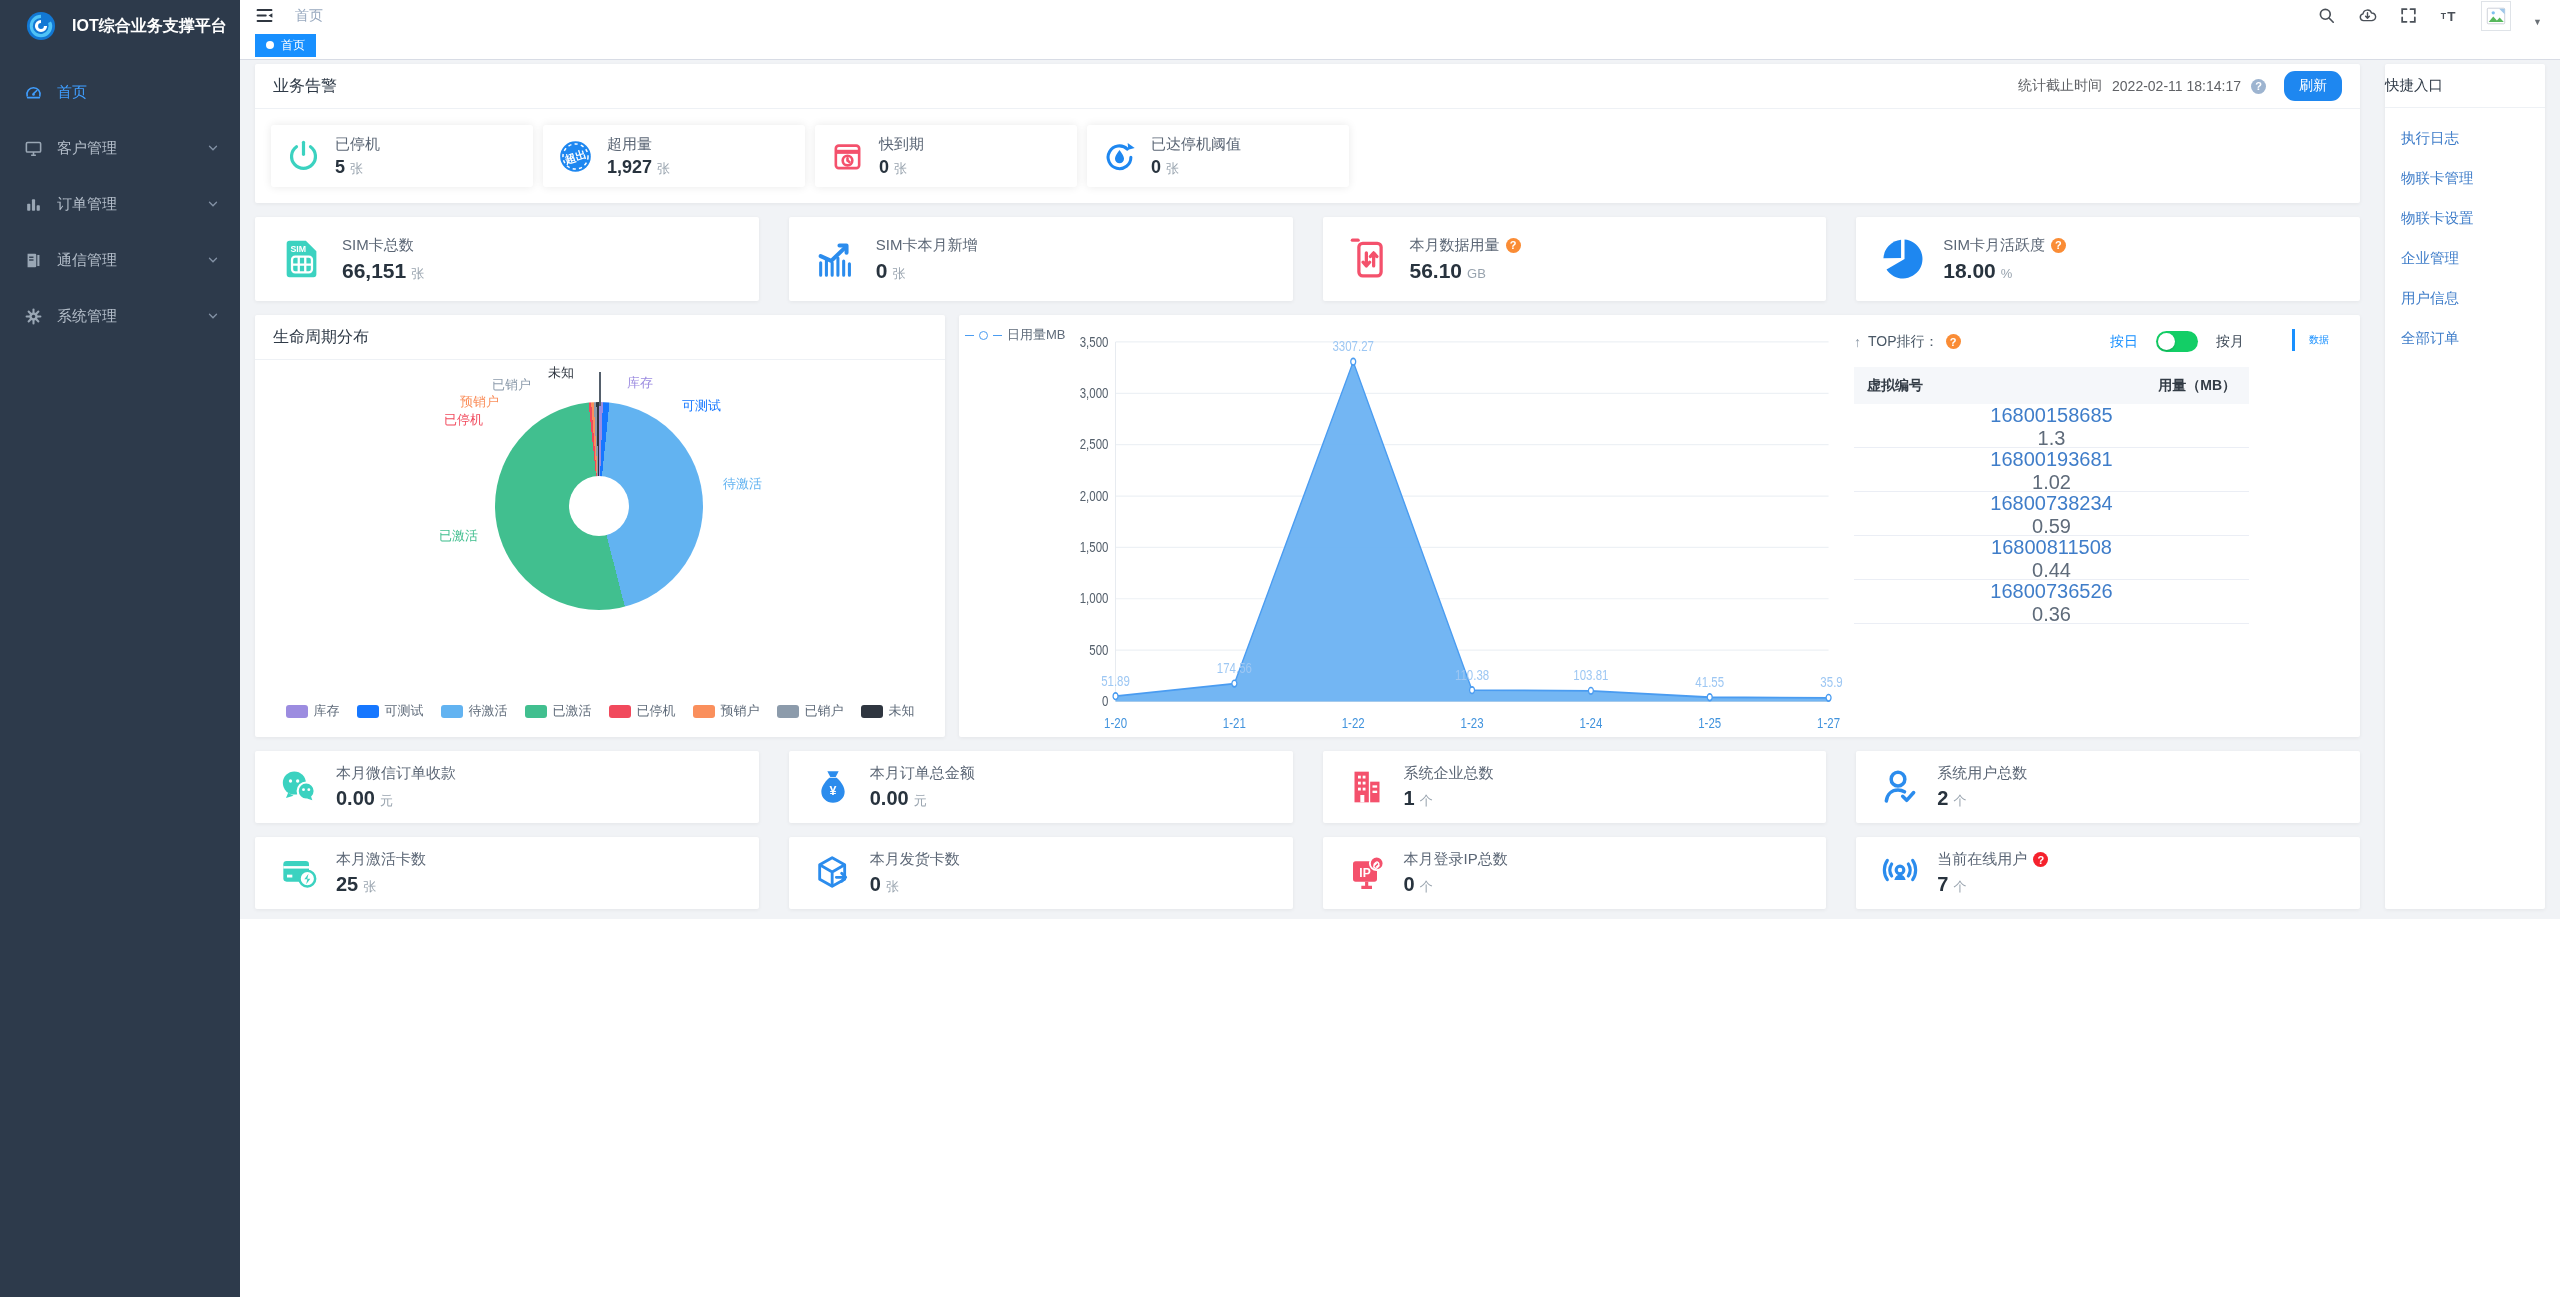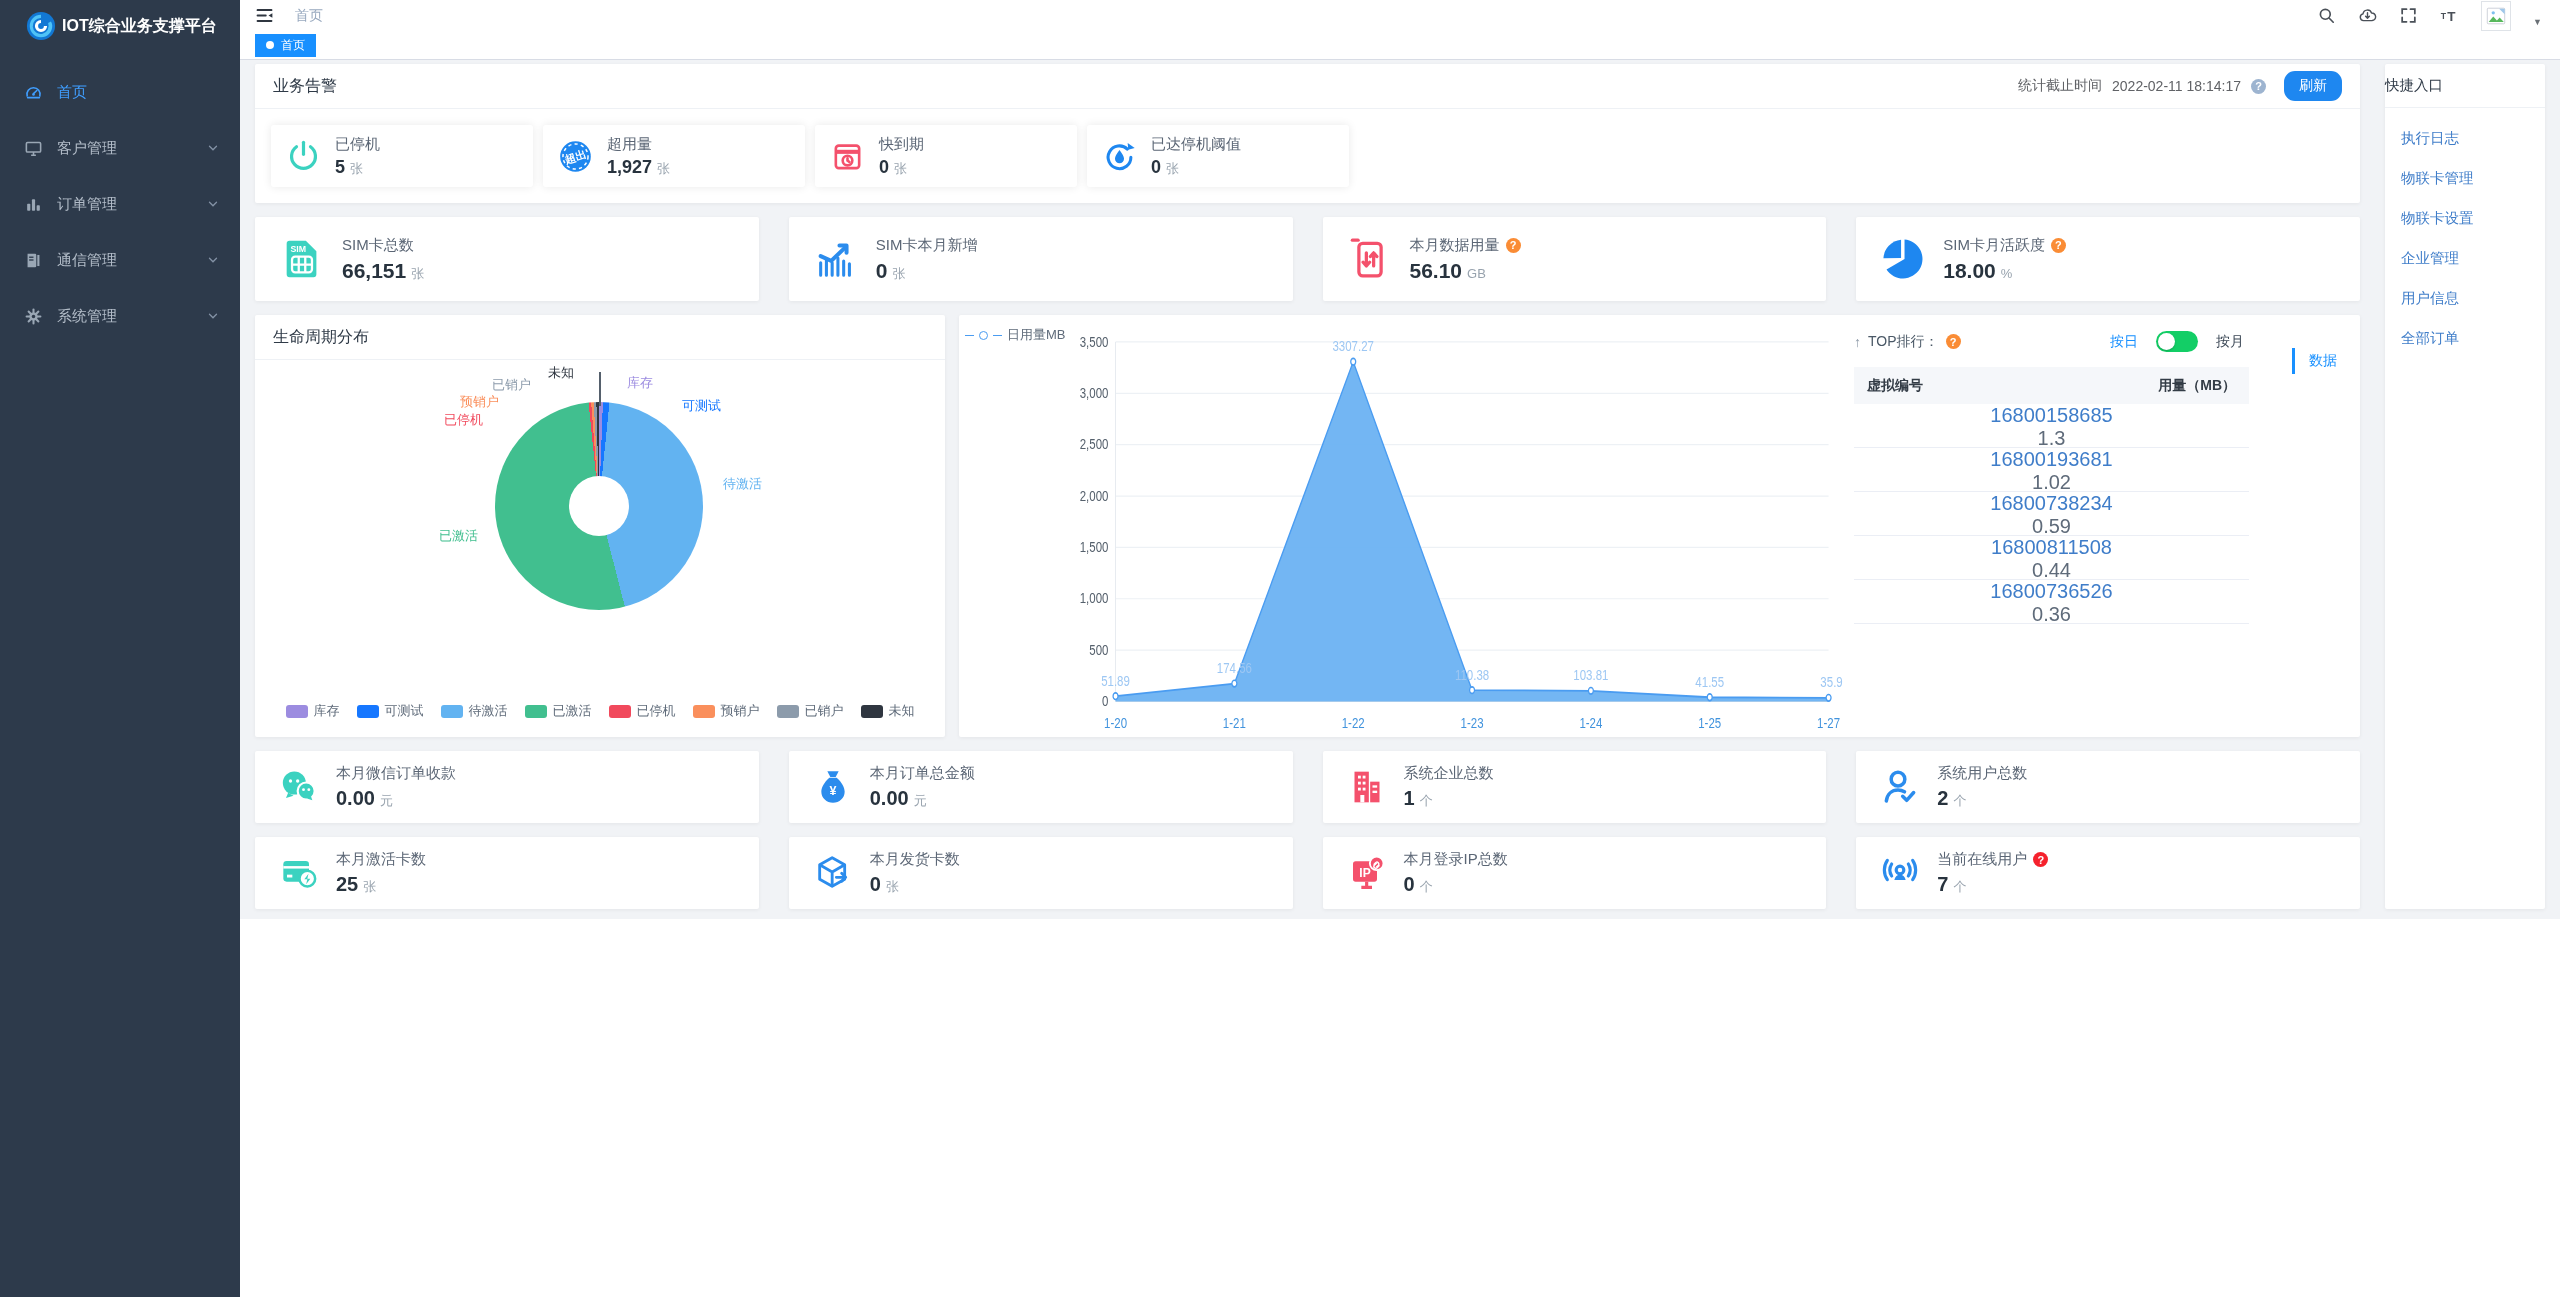--- a/index.html
+++ b/index.html
@@ -2,21 +2,21 @@
 <html><head>
 <meta charset="utf-8">
 <style>
   * { box-sizing: border-box; margin: 0; padding: 0; }
   html,body { width:2560px; height:1297px; overflow:hidden; }
   body { font-family:"Liberation Sans","DejaVu Sans",sans-serif; background:#fff; }
   .app { display:flex; height:100%; }
 
   
   .sidebar { width:240px; flex-shrink:0; background:#2d3a4b; }
-  .logo { height:52px; display:flex; align-items:center; gap:6px; padding-left:26px; }
+  .logo { height:52px; display:flex; align-items:center; gap:16px; padding-left:26px; }
   .logo-icon { width:30px; height:30px; }
   .logo-title { color:#fff; font-size:16px; font-weight:bold; white-space:nowrap; }
   .menu { margin-top:12px; }
   .menu-item { height:56px; display:flex; align-items:center; padding:0 20px 0 24px; font-size:15px; color:#b3bdc9; cursor:pointer; }
   .mi-icon { width:19px; height:19px; margin-right:14px; color:#9aa7b5; flex-shrink:0; }
   .menu-item.active, .menu-item.active .mi-icon { color:#409eff; }
   .mi-chevron { margin-left:auto; width:14px; height:14px; color:#8492a6; }
   .icon svg, .mi-icon svg, .mc-icon svg, .st-icon svg, .nav-icon svg, .logo-icon svg, .mi-chevron svg, .hamburger svg, .avatar-ic svg { display:block; width:100%; height:100%; }
 
   
@@ -84,21 +84,21 @@
 
   .top-panel { width:500px; flex-shrink:0; padding:8px 0 0 10px; position:relative; }
   .top-head { display:flex; align-items:center; font-size:14px; color:#4a5866; padding-right:100px; }
   .top-title { display:flex; align-items:center; gap:7px; }
   .top-arrow { color:#8a97a5; }
   .toggle-group { margin-left:auto; display:flex; align-items:center; gap:18px; font-size:14px; }
   .tg-left { color:#1890ff; cursor:pointer; }
   .tg-right { color:#3c4856; cursor:pointer; }
   .switch { width:42px; height:21px; border-radius:11px; background:#13ce66; position:relative; cursor:pointer; }
   .switch::after { content:""; position:absolute; left:2px; top:2px; width:17px; height:17px; border-radius:50%; background:#fff; box-shadow:0 1px 2px rgba(0,0,0,.2); }
-  .data-tab { position:absolute; right:0; top:25px; color:#1890ff; font-size:14px; border-left:3px solid #1890ff; padding:4px 0 4px 14px; cursor:pointer; width:52px; }
+  .data-tab { position:absolute; right:0; top:6px; color:#1890ff; font-size:10px; border-left:3px solid #1890ff; padding:4px 0 4px 14px; cursor:pointer; width:52px; }
   .top-table { margin-top:15px; margin-right:95px; }
   .thead { display:flex; justify-content:space-between; background:#f5f7fa; height:37px; align-items:center; padding:0 13px; font-size:14px; color:#333c46; font-weight:bold; }
   .trow { display:flex; justify-content:space-between; align-items:center; height:44px; border-bottom:1px solid #ebeef5; padding:0 13px; font-size:20px;flex-direction:column; }
   .tnum { color:#3f7dc9; cursor:pointer; text-decoration:none; }
   .tval { color:#5f6b7a; }
 
   
   .quick { width:160px; flex-shrink:0; padding-bottom:16px; }
   .quick-head { height:44px; display:flex; align-items:center; padding:0 0; border-bottom:1px solid #eef1f5; font-size:14.5px; color:#2f3a47; }
   .qlink { display:block; margin:21px 16px 0; font-size:14.5px; color:#3f7dc9; cursor:pointer; text-decoration:none; }

